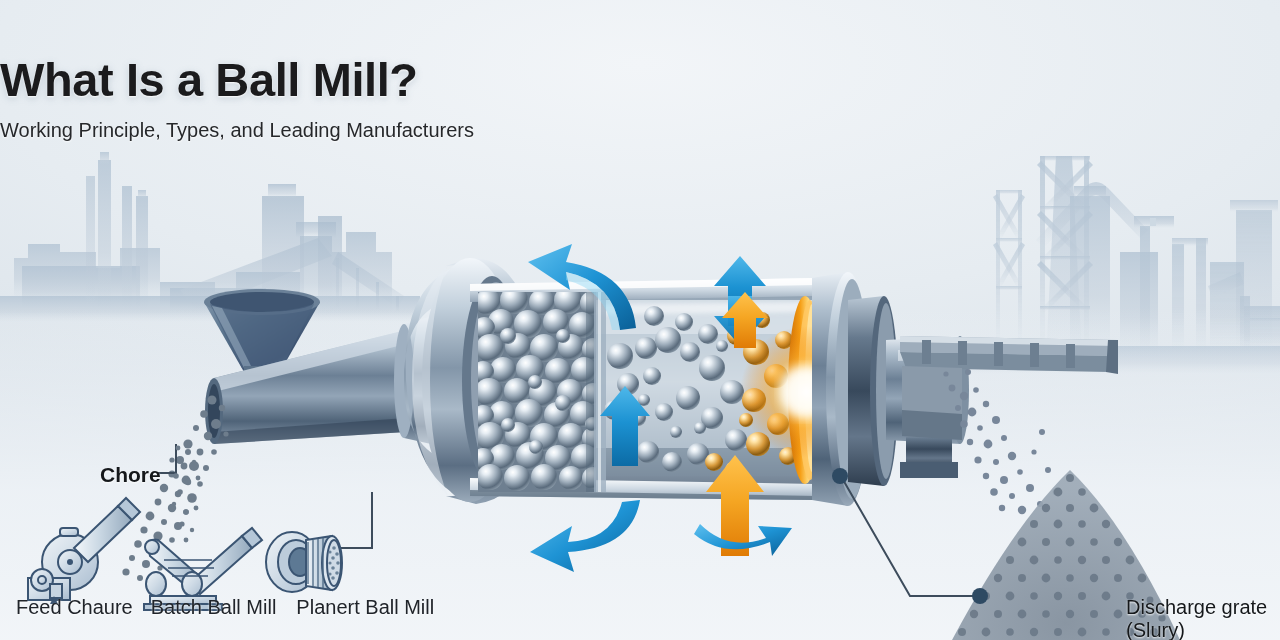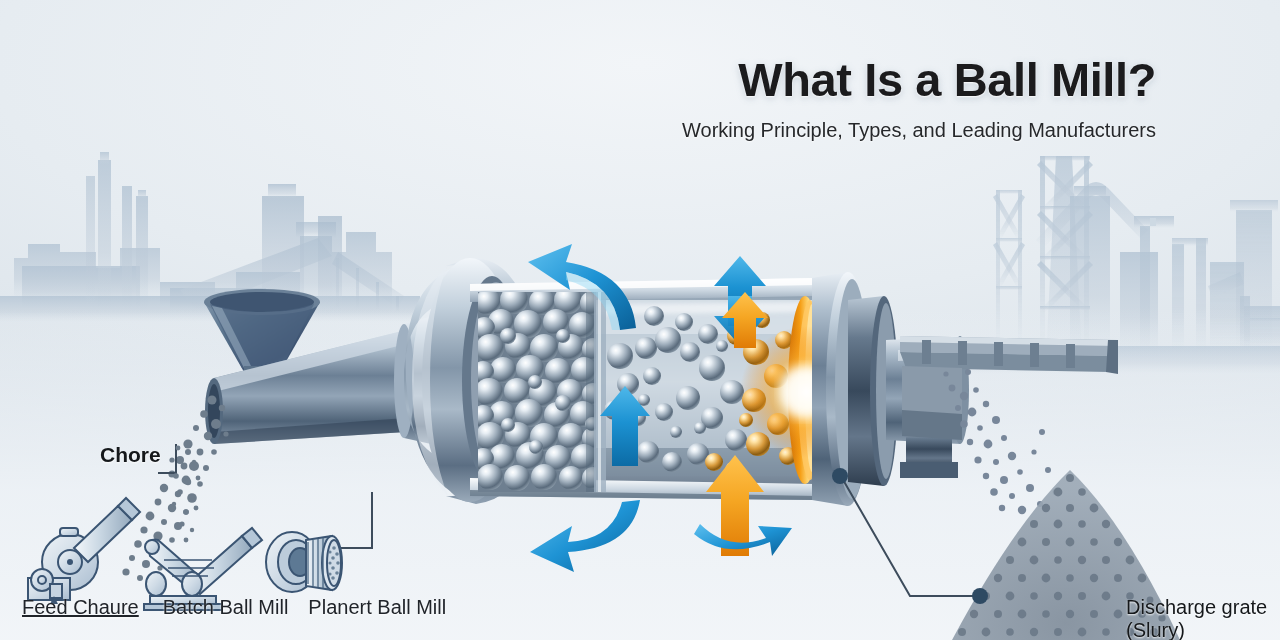--- a/index.html
+++ b/index.html
@@ -19,50 +19,50 @@
       radial-gradient(120% 90% at 50% 10%, #f2f5f8 0%, #e6ecf1 42%, #dbe3ea 72%, #cfd9e2 100%);
   }
   .bg-veil {
     position:absolute; left:0; right:0; bottom:0; height:52%;
     background:linear-gradient(to bottom, rgba(238,243,247,0) 0%, rgba(240,244,248,.85) 55%, rgba(243,246,249,.96) 100%);
   }
   .bg-skyline { position:absolute; inset:0; }
   .bg-skyline svg { display:block; width:1280px; height:640px; }
 
   
-  .titles { position:absolute; top:0; left:0; width:1156px; text-align:right; z-index:40; }
+  .titles { position:absolute; top:0; left:0; width:1156px; text-align:left; z-index:40; }
   .h-title {
     margin-top:52px;
     font-size:47px; font-weight:bold; letter-spacing:-.4px;
     color:#1b1b1d;
     text-shadow:0 1px 2px rgba(255,255,255,.95), 0 2px 7px rgba(120,140,160,.35);
   }
   .h-sub {
     margin-top:12px;
     font-size:20px; font-weight:400; color:#26282b;
     text-shadow:0 1px 2px rgba(255,255,255,.9);
   }
 
   
   .machine { position:absolute; inset:0; z-index:20; }
   .machine svg { display:block; width:1280px; height:640px; }
 
   
   .lbl { position:absolute; z-index:60; color:#15181b; text-shadow:0 1px 2px rgba(255,255,255,.92); }
-  .lbl-chore { left:100px; top:443px; font-size:21px; font-weight:bold; }
+  .lbl-chore { left:100px; top:463px; font-size:21px; font-weight:bold; }
   .lbl-disch { left:1126px; top:596px; font-size:20px; line-height:1.15; text-align:left; white-space:nowrap; }
 
   .thumbs { position:absolute; left:0; top:596px; width:420px; z-index:60; }
   .thumb-row { display:flex; align-items:flex-start; }
   .thumb-cap {
     font-size:20px; color:#20242a; white-space:nowrap;
     text-shadow:0 1px 2px rgba(255,255,255,.9);
   }
-  .cap-1 { margin-left:22px;text-decoration:underline; }
-  .cap-2 { margin-left:24px; }
+  .cap-1 { margin-left:16px; }
+  .cap-2 { margin-left:18px; }
   .cap-3 { margin-left:20px; }
 
   .icons { position:absolute; inset:0; z-index:55; }
   .icons svg { display:block; width:1280px; height:640px; }
 </style>
 </head>
 <body>
 
 <div id="stage">
 

